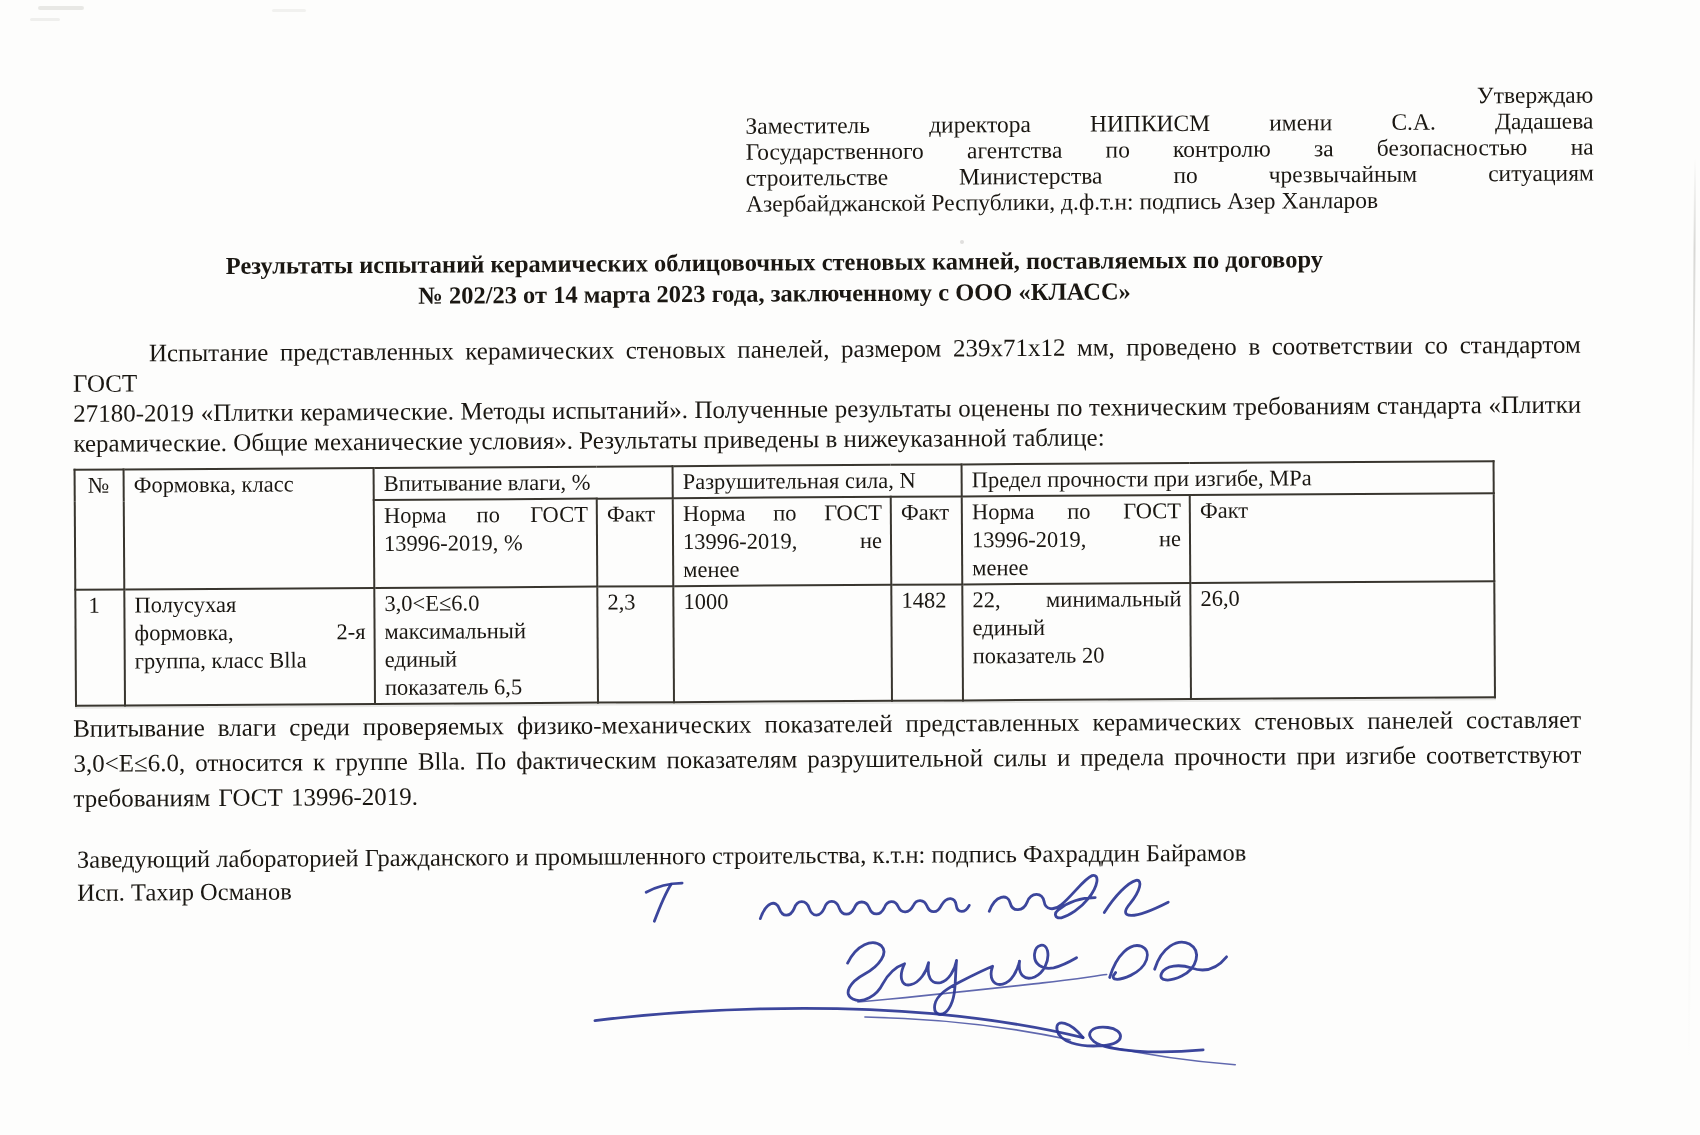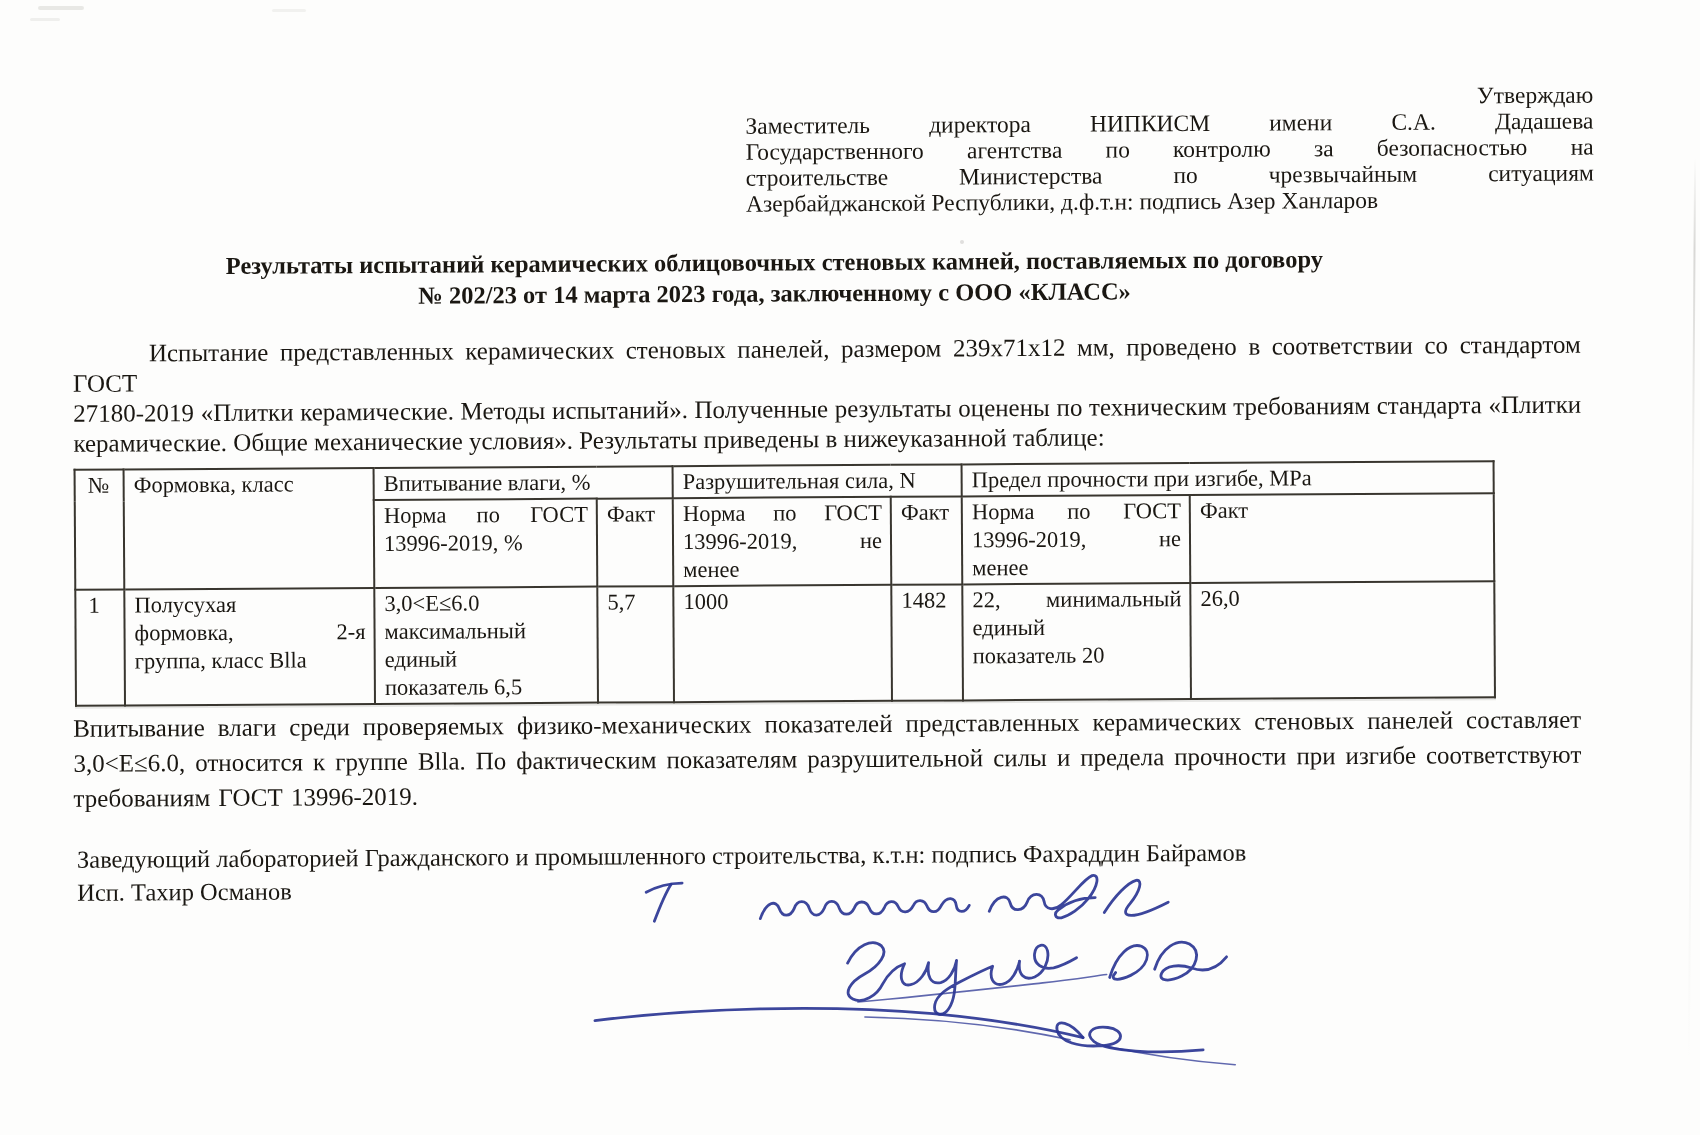--- a/index.html
+++ b/index.html
@@ -142,21 +142,21 @@
           <div>Полусухая</div>
           <div class="jl">формовка, 2-я</div>
           <div>группа, класс Blla</div>
         </td>
         <td>
           <div>3,0&lt;E≤6.0</div>
           <div>максимальный</div>
           <div>единый</div>
           <div>показатель 6,5</div>
         </td>
-        <td>5,7</td>
+        <td>2,3</td>
         <td>1000</td>
         <td>1482</td>
         <td>
           <div class="jl">22, минимальный</div>
           <div>единый</div>
           <div>показатель 20</div>
         </td>
         <td>26,0</td>
       </tr>
     </tbody>

